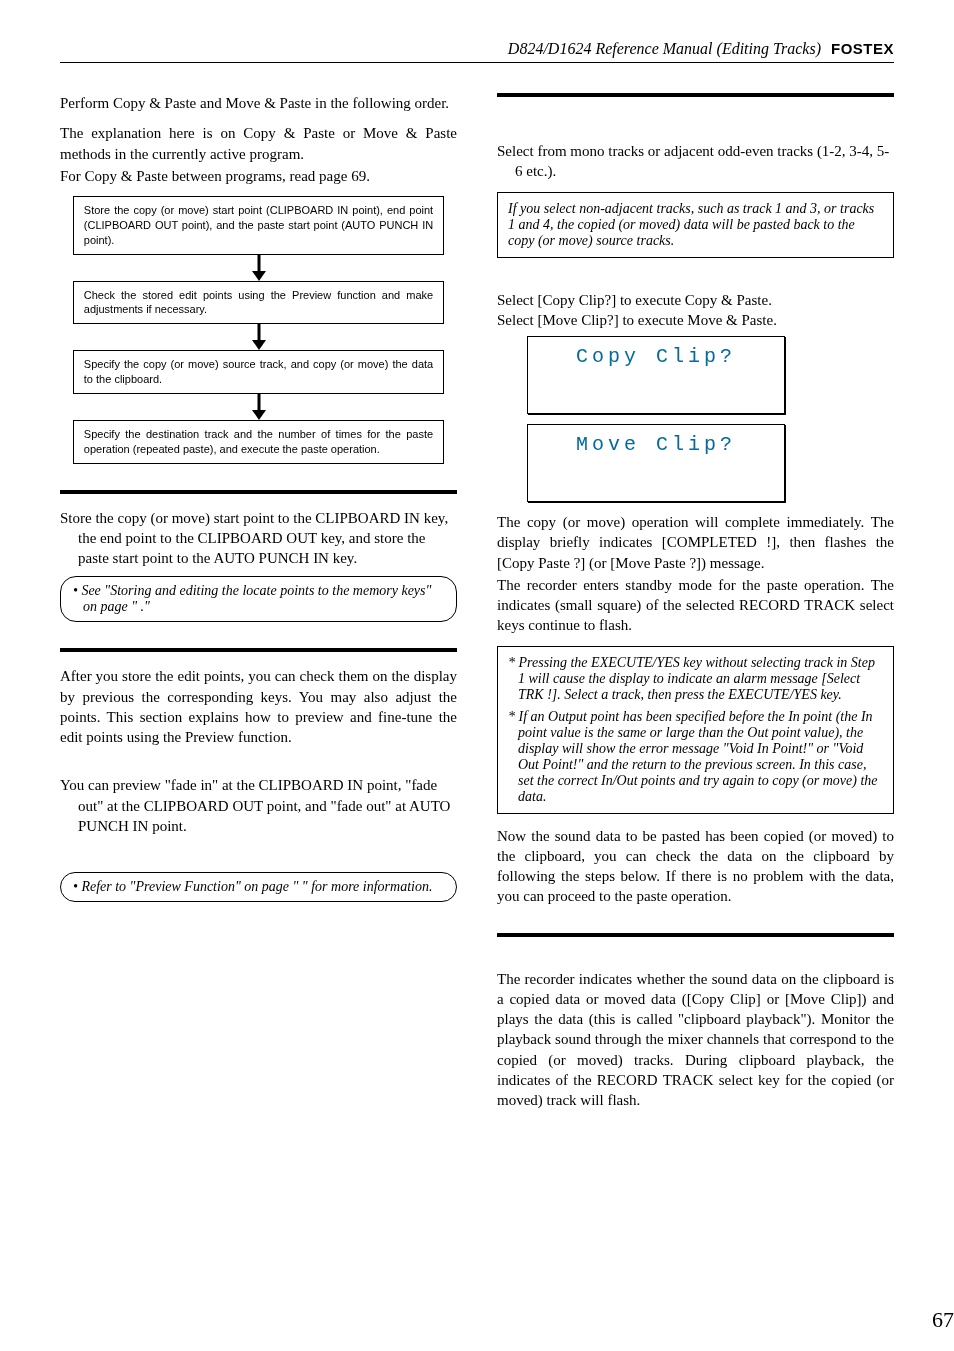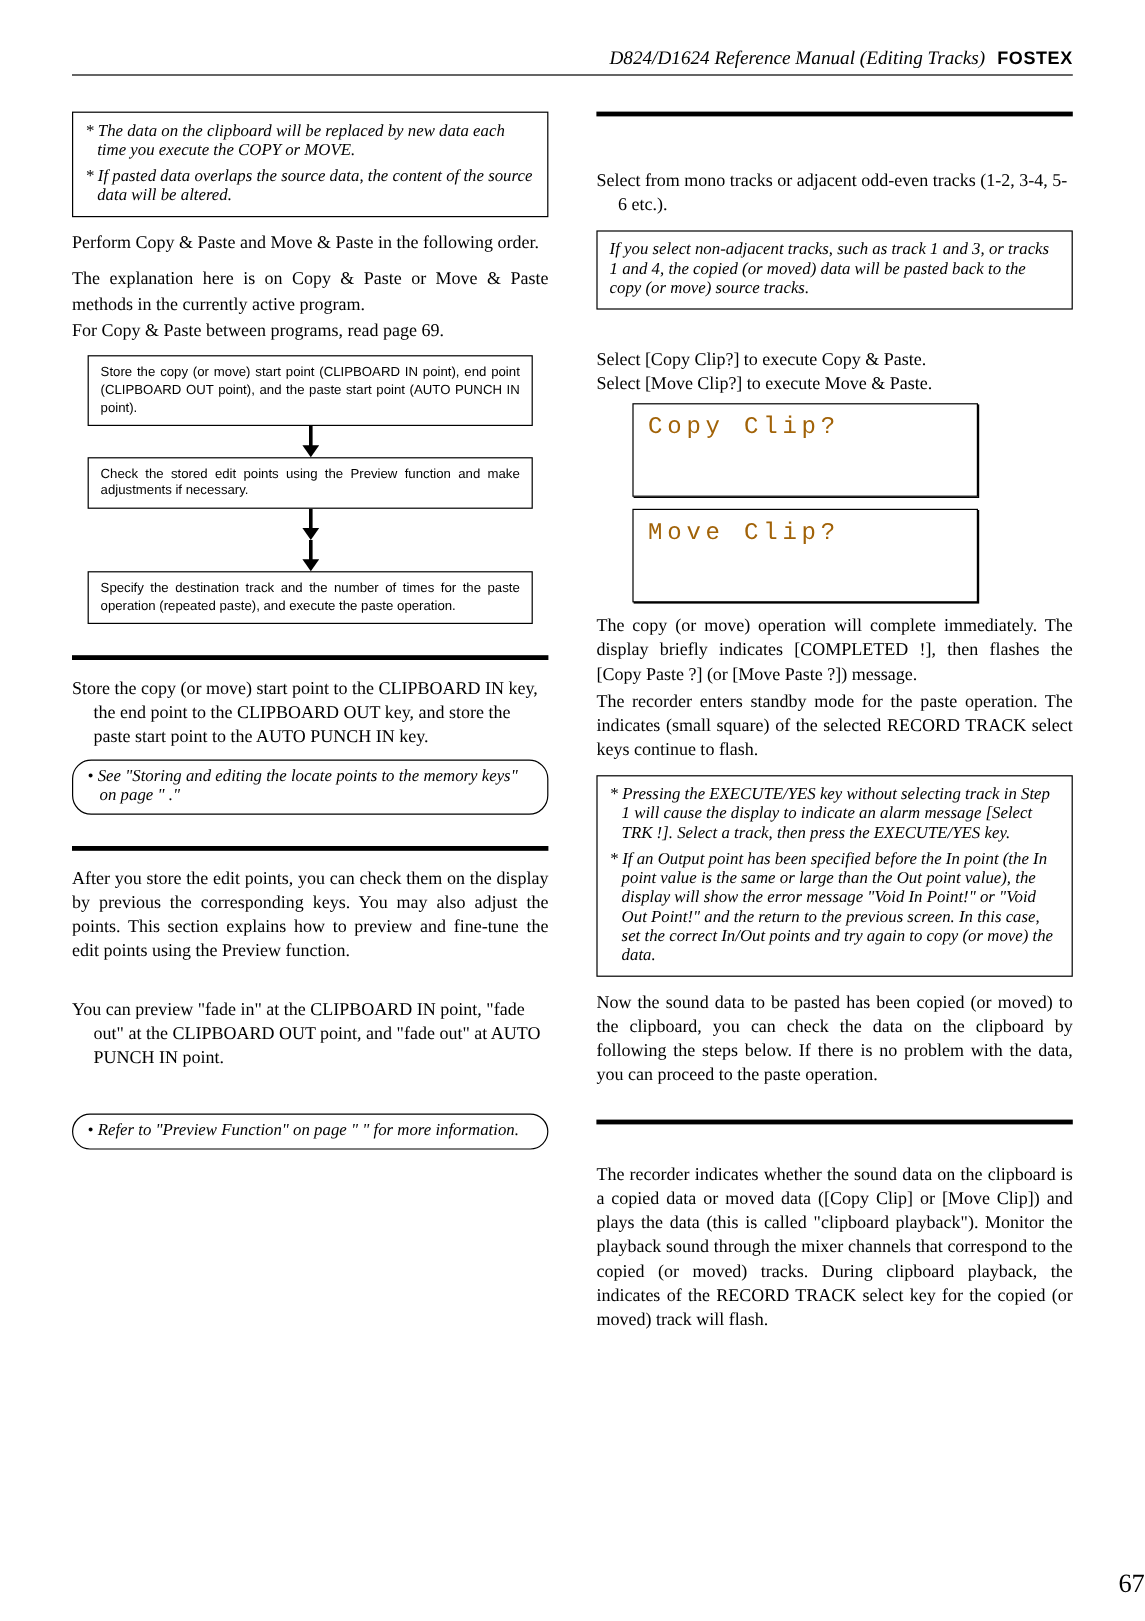--- a/index.html
+++ b/index.html
@@ -68,30 +68,31 @@
     border-radius: 16px;
     padding: 6px 12px;
     font-style: italic;
     font-size: 14px;
     margin: 8px 0 0 0;
     text-indent: -10px;
     padding-left: 22px;
   }
   .lcd {
     border: 1.5px solid #000;
-    width: 288px;
+    width: 258px;
     height: 78px;
     margin: 0 0 10px 30px;
     font-family: "Courier New", monospace;
     font-size: 20px;
     padding: 8px 12px;
     letter-spacing: 4px;
-    color: #a16207;
+    color: #0369a1;
     box-shadow: 1px 1px 0 #000;
     box-sizing: border-box;
+    text-align: center;
   }
   .pagenum {
     position: absolute;
     bottom: 18px;
     left: 0; right: 0;
     text-align: right;
     font-size: 22px;
   }
 </style>
 </head>
@@ -99,44 +100,41 @@
 
 <div class="header">
   <span>D824/D1624 Reference Manual (Editing Tracks)</span>
   <span class="brand">FOSTEX</span>
 </div>
 
 <div class="columns">
 
   <div class="col">
 
-    <div class="note-box">
-      <p>* The data on the clipboard will be replaced by new data each time you execute the COPY or MOVE.</p>
-      <p>* If pasted data overlaps the source data, the content of the source data will be altered.</p>
-    </div>
 
     <p class="para">Perform Copy &amp; Paste and Move &amp; Paste in the following order.</p>
     <p class="para" style="margin-bottom:2px">The explanation here is on Copy &amp; Paste or Move &amp; Paste methods in the currently active program.</p>
     <p class="para">For Copy &amp; Paste between programs, read page 69.</p>
 
     <div>
       <div class="flowbox">Store the copy (or move) start point (CLIPBOARD IN point), end point (CLIPBOARD OUT point), and the paste start point (AUTO PUNCH IN point).</div>
       <div class="arrow">
         <svg width="20" height="26">
             <line x1="10" y1="0" x2="10" y2="18" stroke="#000" stroke-width="3"></line>
             <polygon points="3,16 17,16 10,26" fill="#000"></polygon>
           </svg>
       </div>
       <div class="flowbox">Check the stored edit points using the Preview function and make adjustments if necessary.</div>
       <div class="arrow">
         <svg width="20" height="26">
             <line x1="10" y1="0" x2="10" y2="18" stroke="#000" stroke-width="3"></line>
             <polygon points="3,16 17,16 10,26" fill="#000"></polygon>
           </svg>
       </div>
+      <div class="flowbox">Specify the copy (or move) source track, and copy (or move) the data to the clipboard.</div>
       <div class="arrow">
         <svg width="20" height="26">
             <line x1="10" y1="0" x2="10" y2="18" stroke="#000" stroke-width="3"></line>
             <polygon points="3,16 17,16 10,26" fill="#000"></polygon>
           </svg>
       </div>
       <div class="flowbox">Specify the destination track and the number of times for the paste operation (repeated paste), and execute the paste operation.</div>
     </div>
 
     <div class="thickrule"></div>

